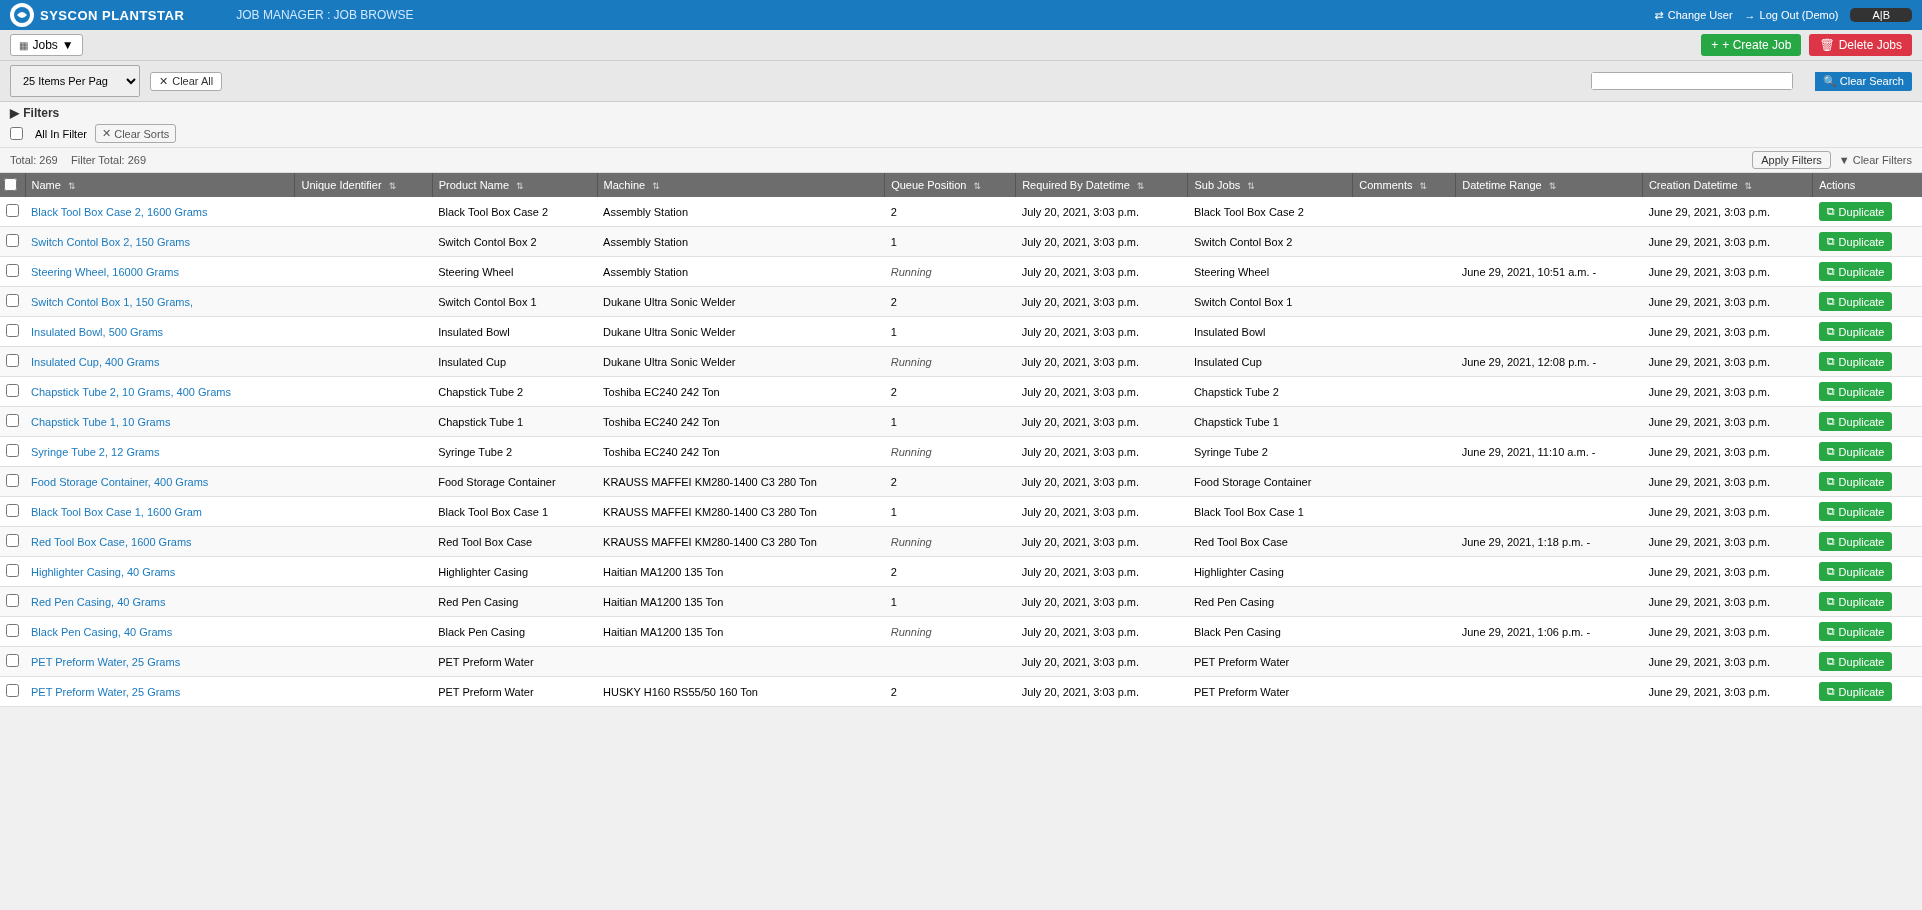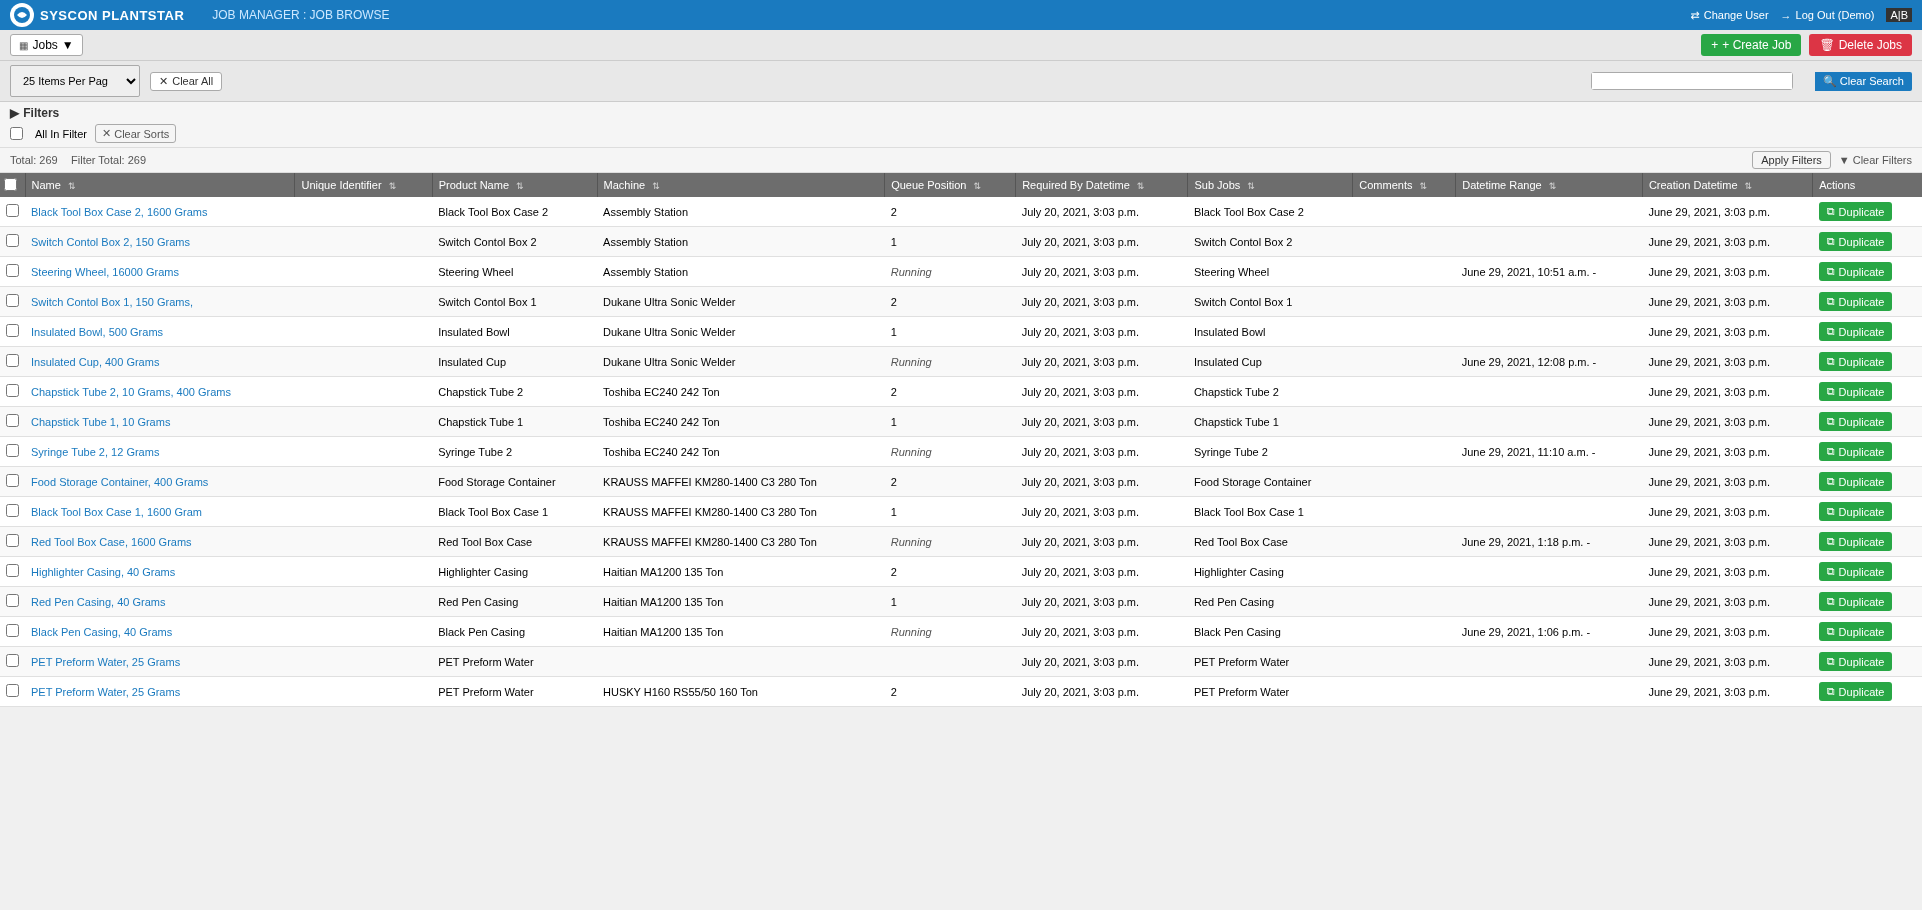--- a/index.html
+++ b/index.html
@@ -8,29 +8,29 @@
     
     .top-nav {
       background: #1a7abf;
       height: 30px;
       display: flex;
       align-items: center;
       justify-content: space-between;
       padding: 0 10px;
       color: white;
     }
-    .top-nav-left { display: flex; align-items: center; gap: 0; }
+    .top-nav-left { display: flex; align-items: center; gap: 24px; }
     .logo-area { display: flex; align-items: center; gap: 6px; }
     .logo-icon { width: 24px; height: 24px; background: white; border-radius: 50%; display: flex; align-items: center; justify-content: center; }
     .logo-icon svg { width: 18px; height: 18px; }
     .logo-text { font-size: 13px; font-weight: bold; color: white; letter-spacing: 0.5px; }
     .app-title { font-size: 12px; color: #cde8ff; margin-left: 28px; }
     .top-nav-right { display: flex; align-items: center; gap: 12px; font-size: 11px; }
     .top-nav-right a { color: white; text-decoration: none; display: flex; align-items: center; gap: 4px; }
-    .user-badge { background: #333; color: white; padding: 1px 4px; border-radius: 0; font-size: 11px; }
+    .user-badge { background: #333; color: white; padding: 1px 22px; border-radius: 5px; font-size: 11px; }
 
     
     .secondary-bar {
       background: #e8e8e8;
       border-bottom: 1px solid #ccc;
       display: flex;
       align-items: center;
       padding: 4px 10px;
       justify-content: space-between;
     }

